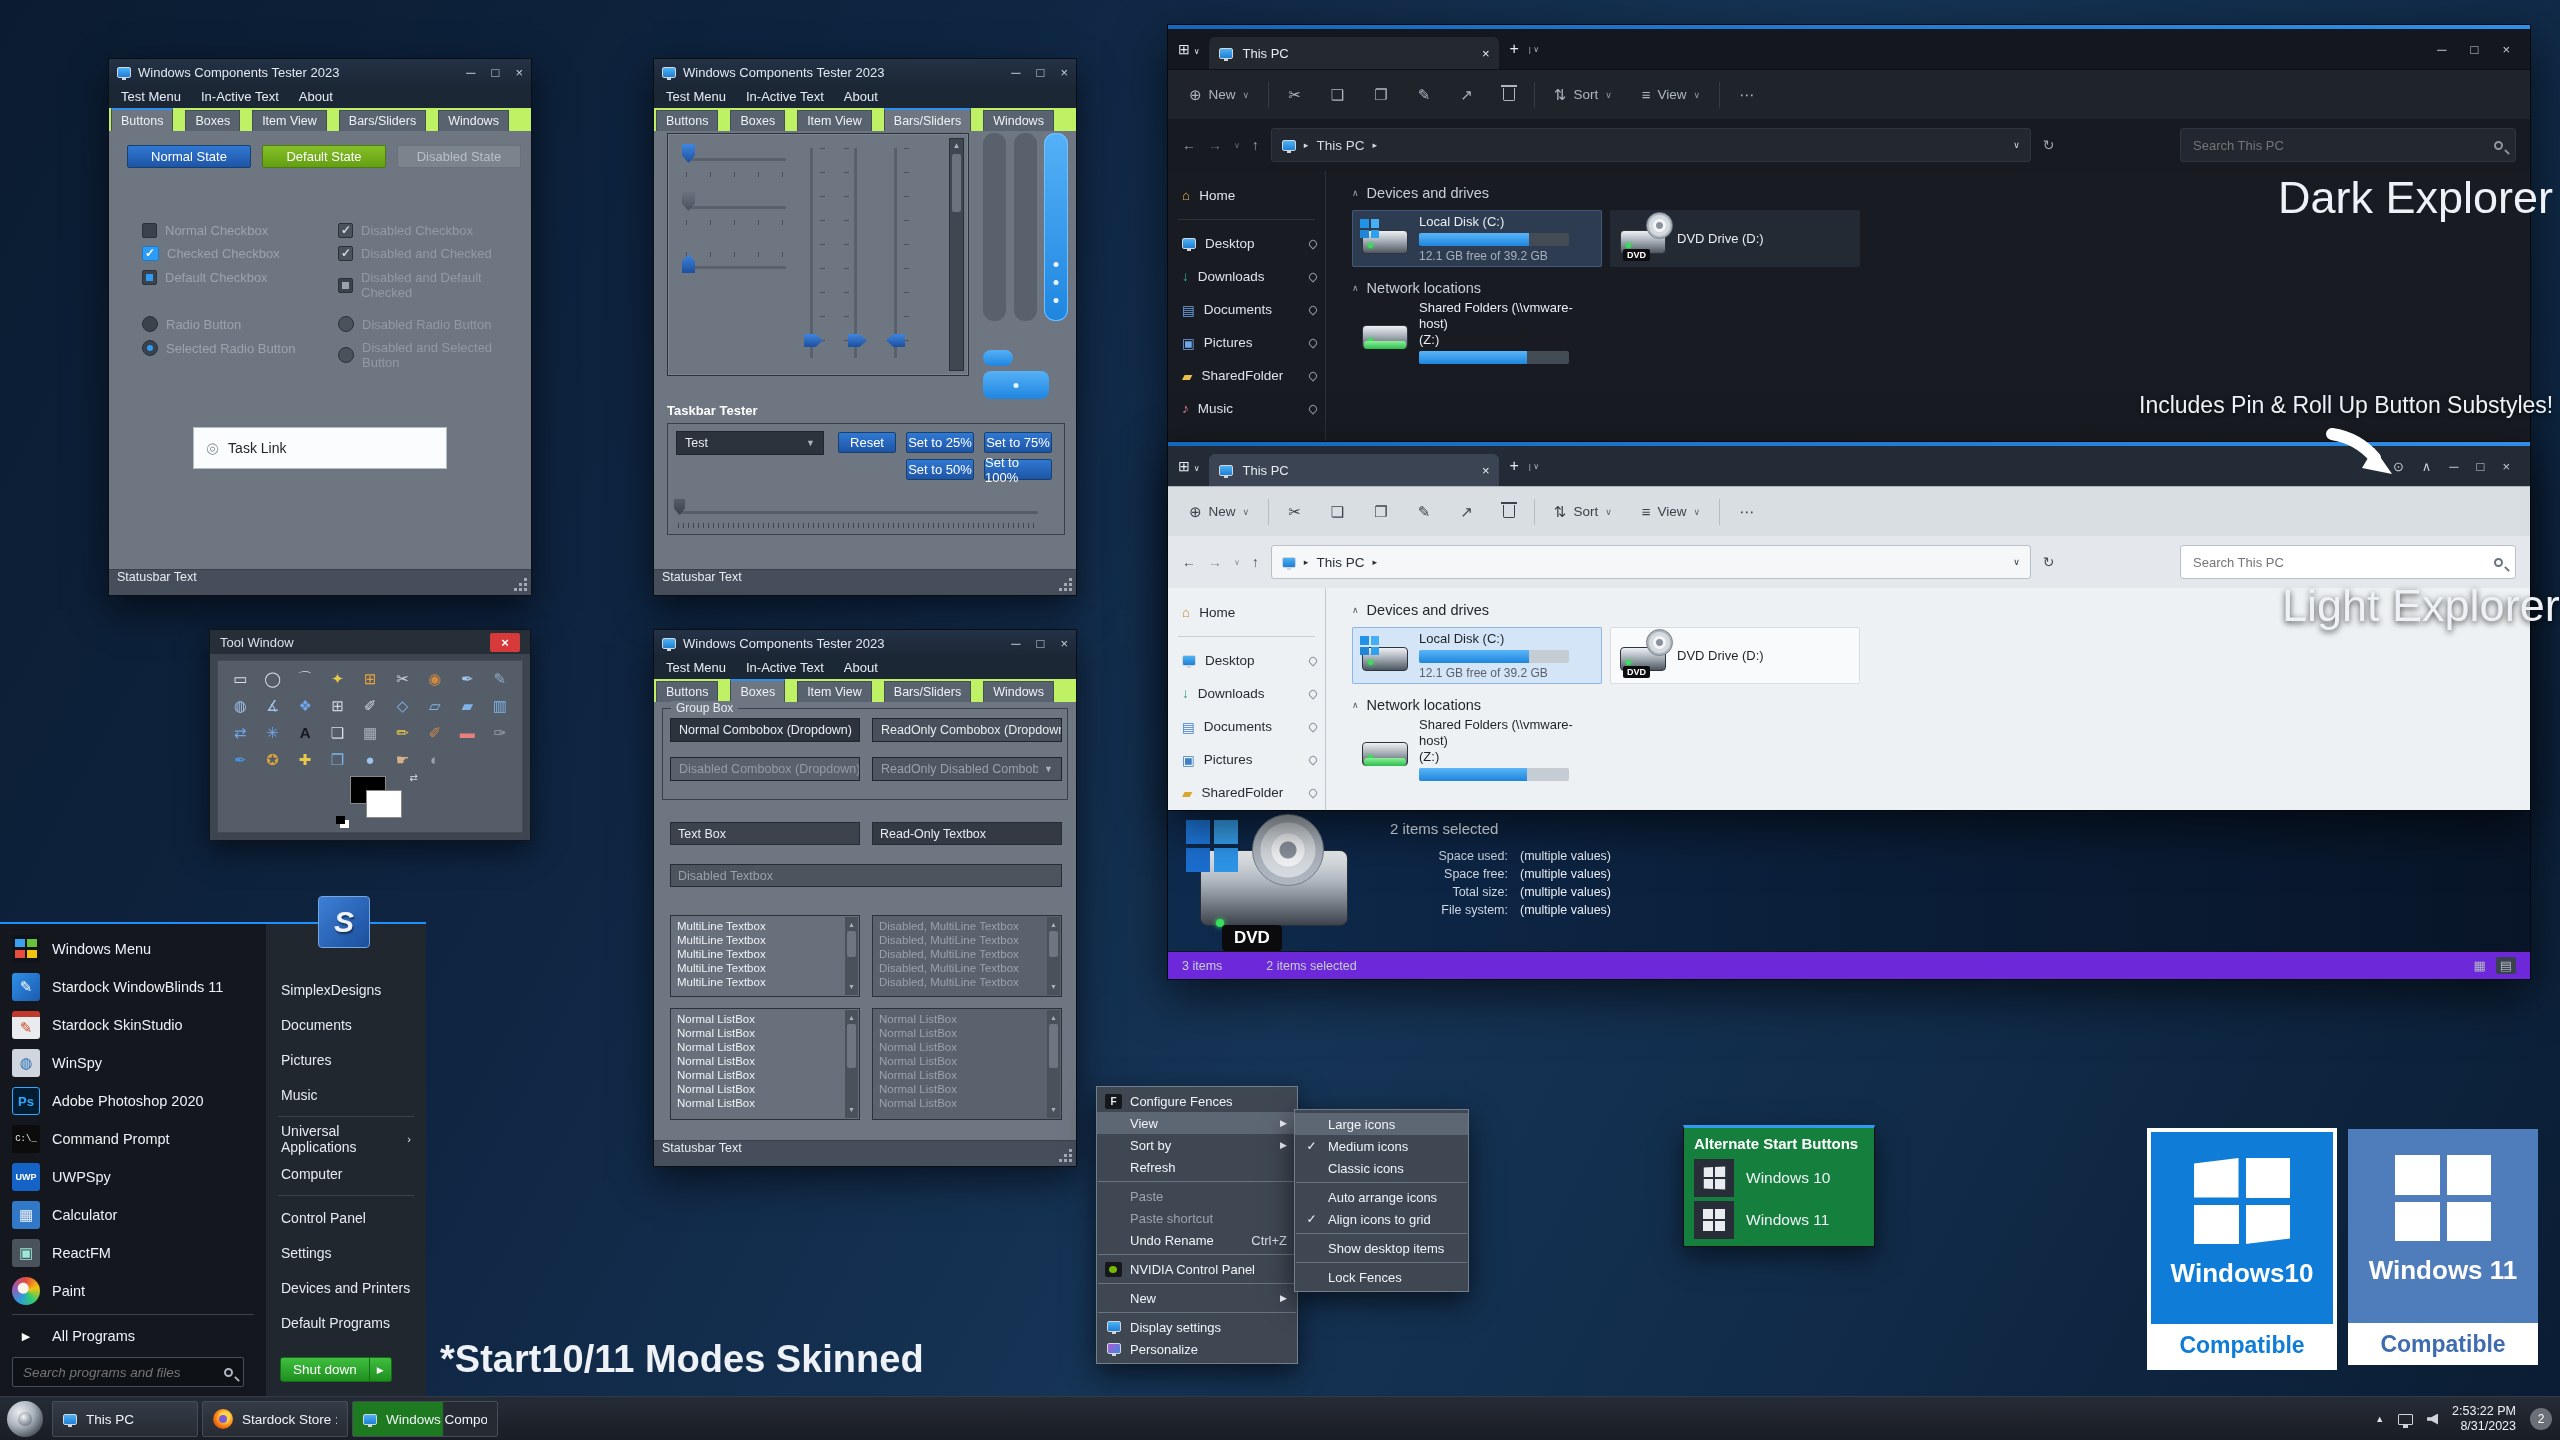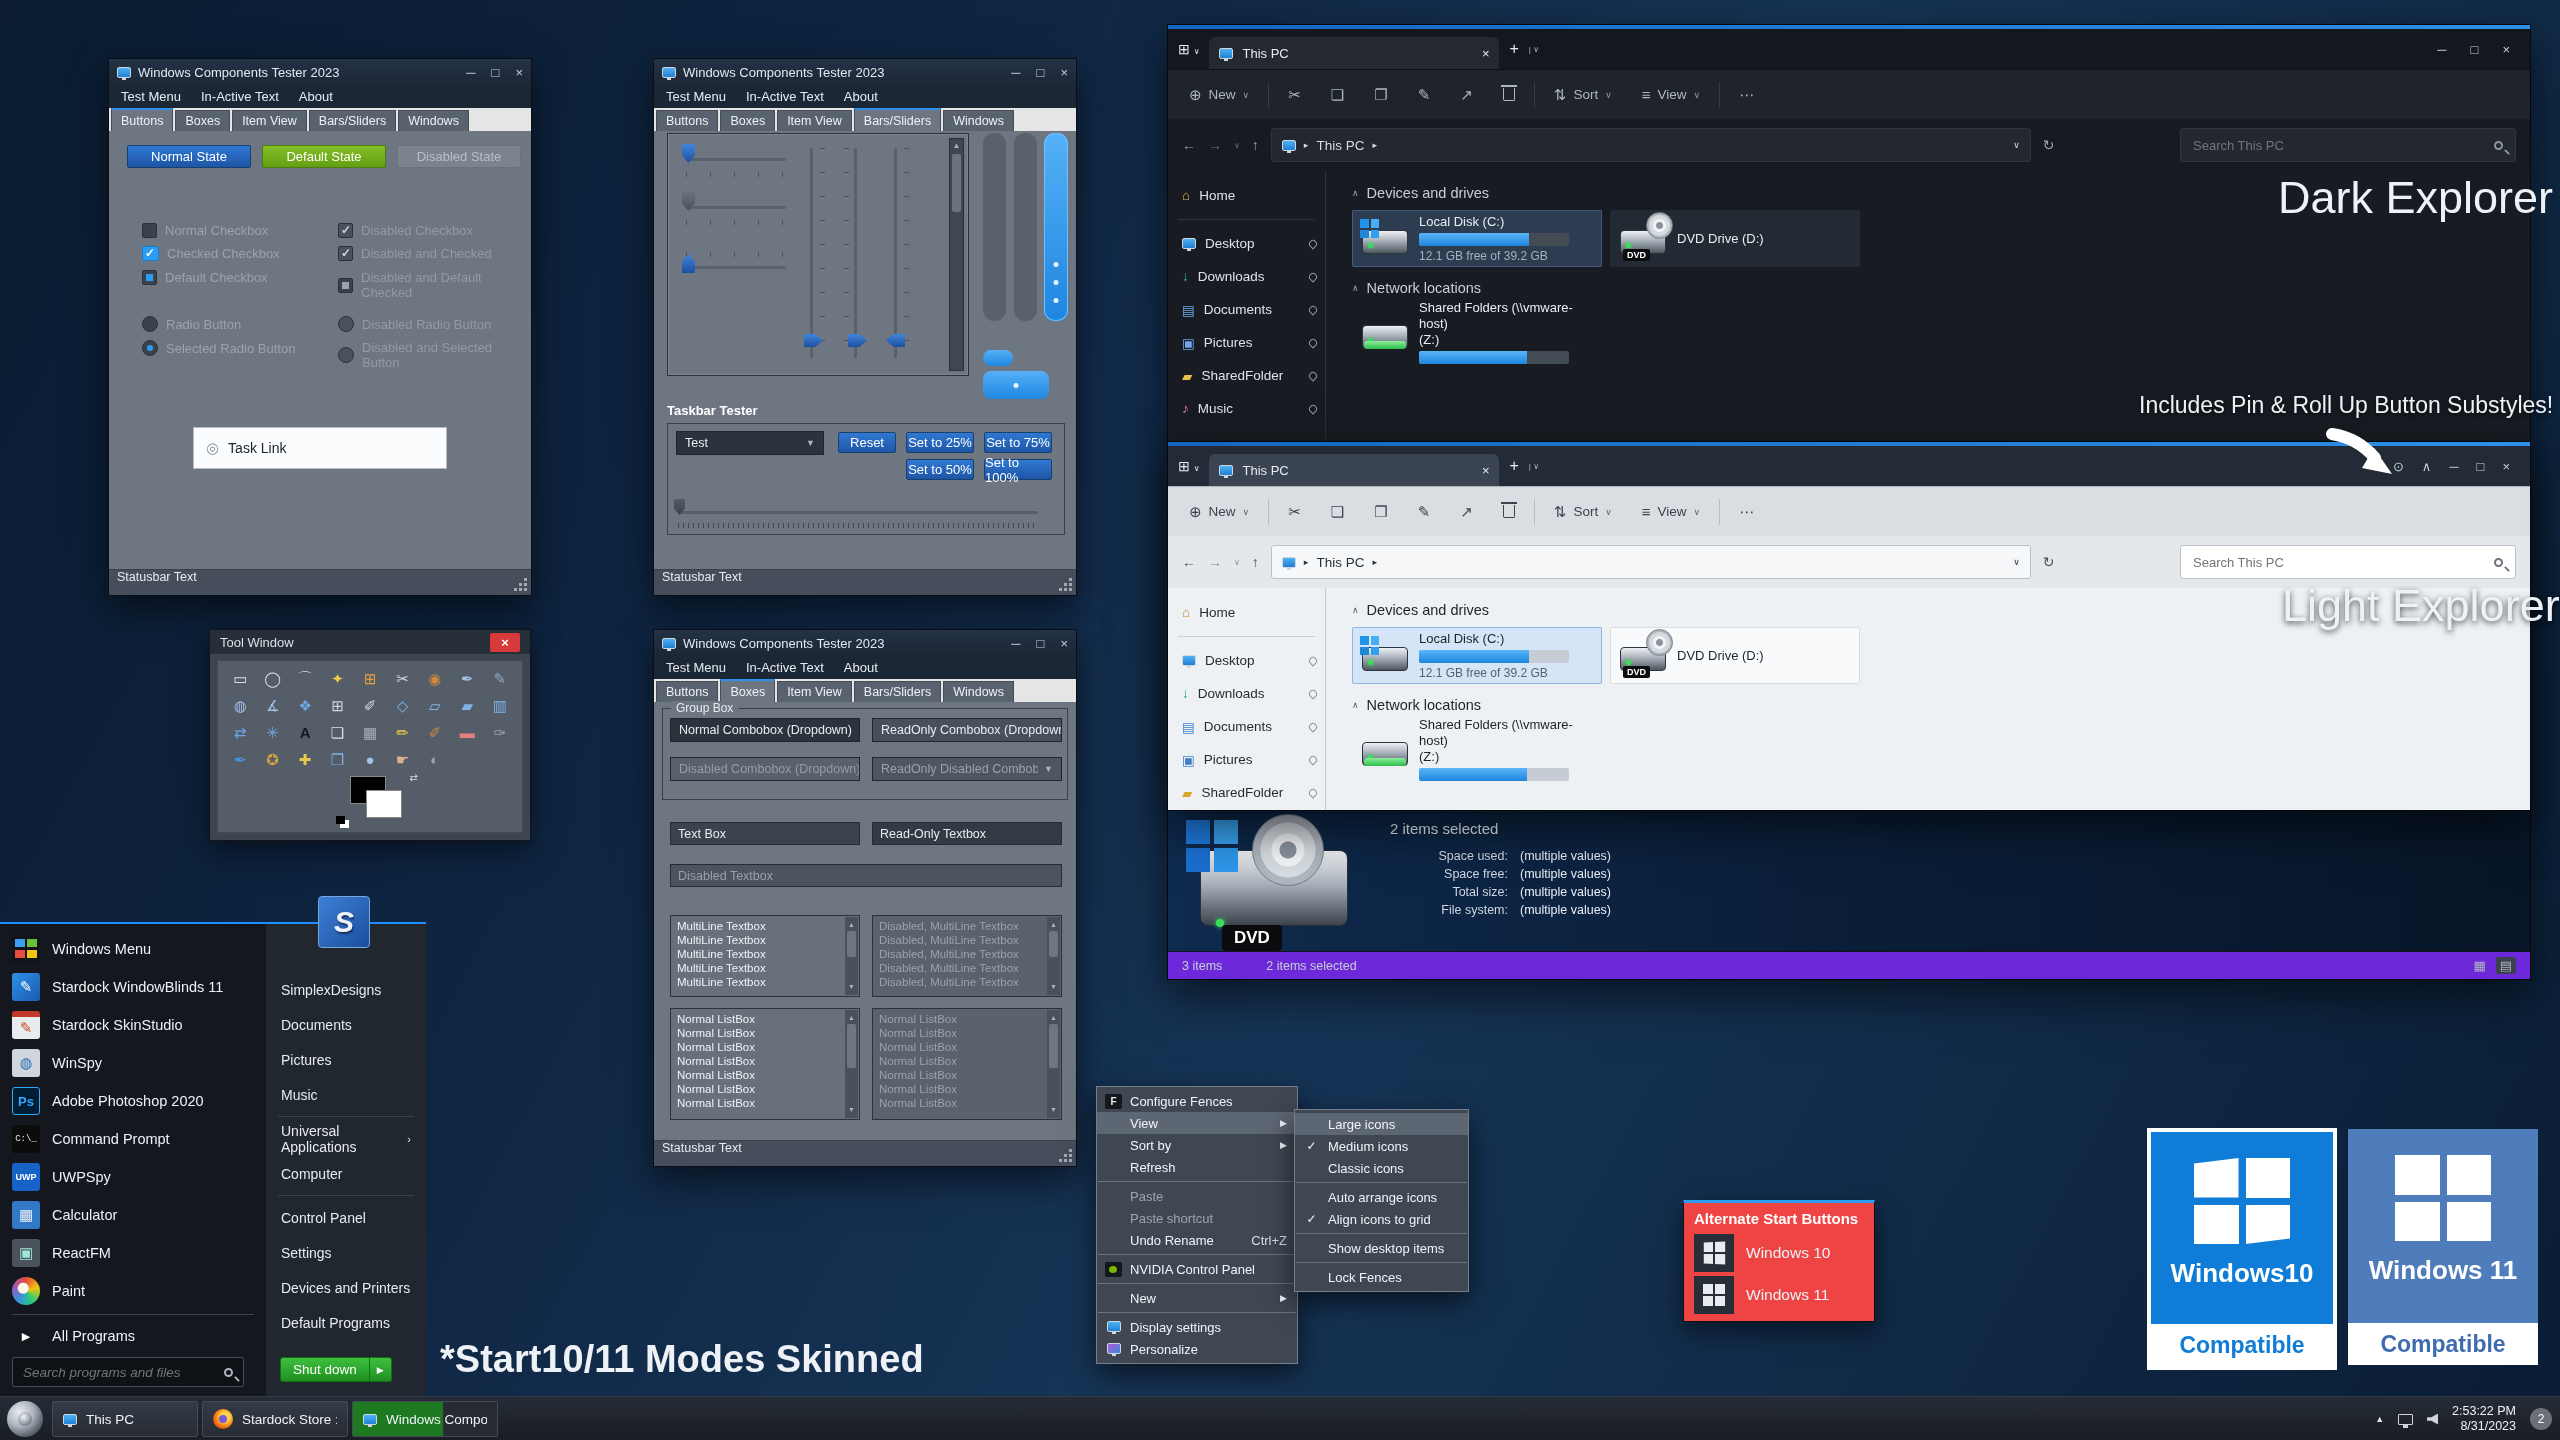--- a/index.html
+++ b/index.html
@@ -10,21 +10,21 @@
 .streak{position:absolute;pointer-events:none;opacity:.5}
 
 .twin{position:absolute;width:424px;height:538px;background:#6e7681;border:1px solid #0b0f15;box-shadow:0 14px 34px rgba(0,0,0,.55);display:flex;flex-direction:column}
 .tw-title{height:26px;background:linear-gradient(#243246,#1c2736);display:flex;align-items:center;gap:7px;padding:0 8px;flex:none}
 .tw-title .t{color:#e2e8f0;font-size:13px}
 .wbtns{margin-left:auto;display:flex;gap:16px;color:#c8cfd8;font-size:13px;line-height:1}
 .wbtns span{cursor:default}
 .mini-mon{width:14px;height:11px;background:linear-gradient(#4db2f4,#1f7fd4);border:1px solid #cfd6de;border-radius:2px;position:relative;flex:none}
 .mini-mon:after{content:"";position:absolute;left:4px;bottom:-3px;width:4px;height:3px;background:#cfd6de}
 .tw-menu{height:25px;background:#1c2736;display:flex;align-items:center;gap:20px;padding:0 12px;color:#e6ebf2;font-size:13px;flex:none;border-bottom:2px solid #2f8fe8}
-.tw-tabs{height:23px;background:#e5e5e5;display:flex;gap:2px;padding:0 2px;flex:none;margin-top:-2px}
+.tw-tabs{height:23px;background:#bef264;display:flex;gap:12px;padding:0 2px;flex:none;margin-top:-2px}
 .tw-tab{background:#596370;color:#eef1f5;font-size:12.5px;padding:3px 9px 0;border:1px solid #454d58;border-bottom:none;margin-top:2px}
 .tw-tab.active{background:#6e7681;border-top:2px solid #2f8fe8;margin-top:0;padding-top:4px}
 .tw-body{flex:1;position:relative}
 .tw-status{height:26px;background:#454e5a;color:#e8ecf1;font-size:12.5px;display:flex;align-items:flex-start;padding:0 8px;flex:none;position:relative;border-top:1px solid #39414c}
 .grip:after{content:"";position:absolute;right:4px;bottom:4px;width:3px;height:3px;background:#a2aab4;box-shadow:-5px 0 #a2aab4,-10px 0 #a2aab4,0 -5px #a2aab4,-5px -5px #a2aab4,0 -10px #a2aab4}
 .btn{display:flex;align-items:center;justify-content:center;font-size:13px;color:#fff;border-radius:2px;position:absolute}
 .b-blue{background:linear-gradient(#3078d2,#1e55a6);border:1px solid #16406e}
 .b-green{background:linear-gradient(#85bf28,#639f12);border:1px solid #4c7d0e}
 .b-gray{background:#7b838d;color:#b9bfc7;border:1px solid #6a727c}
 .cbrow{position:absolute;display:flex;align-items:center;gap:8px;font-size:13px;color:#9ba3ac}
@@ -180,21 +180,21 @@
 .ctx-i{height:22px;display:flex;align-items:center;padding:0 10px 0 8px;gap:8px}
 .ctx-i .ico{width:17px;text-align:center;flex:none}
 .ctx-i .sp{width:17px;flex:none}
 .ctx-i.hl{background:#5d6673}
 .ctx-i.dim{color:#9ba4ae}
 .ctx-i .sub{margin-left:auto;font-size:9px}
 .ctx-i .sc{margin-left:auto;color:#d7dde4}
 .ctx-sep{height:1px;background:#7a onderzoek#7a8390;background:#7a8390;margin:3px 1px;opacity:.75}
 .chk{width:17px;text-align:center;flex:none;font-size:12px}
 
-#altstart{left:1683px;top:1200px;width:192px;height:122px;background:#ef4444;border:1px solid #0c0f14;border-top:3px solid #2e9af0;z-index:25;box-shadow:0 10px 24px rgba(0,0,0,.5)}
+#altstart{left:1683px;top:1125px;width:192px;height:122px;background:#15803d;border:1px solid #0c0f14;border-top:3px solid #2e9af0;z-index:25;box-shadow:0 10px 24px rgba(0,0,0,.5)}
 #altstart .ti{font-size:15px;font-weight:bold;color:#fff;padding:7px 10px 5px}
 .asrow{display:flex;align-items:center;gap:12px;padding:2px 10px}
 .astile{width:40px;height:38px;background:#272e38;display:flex;align-items:center;justify-content:center;flex:none}
 .asrow .tx{color:#eef2f7;font-size:15.5px}
 .wlogo{width:22px;height:22px;display:grid;grid-template-columns:1fr 1fr;grid-template-rows:1fr 1fr;gap:2px}
 .wlogo i{background:#e8ecf0}
 .wlogo.slant{transform:perspective(60px) rotateY(-14deg)}
 
 .badge{position:absolute;z-index:25;display:flex;flex-direction:column;align-items:center}
 #bdg10{left:2147px;top:1128px;width:190px;height:242px;background:#0f7dd7;border:4px solid #fff}

